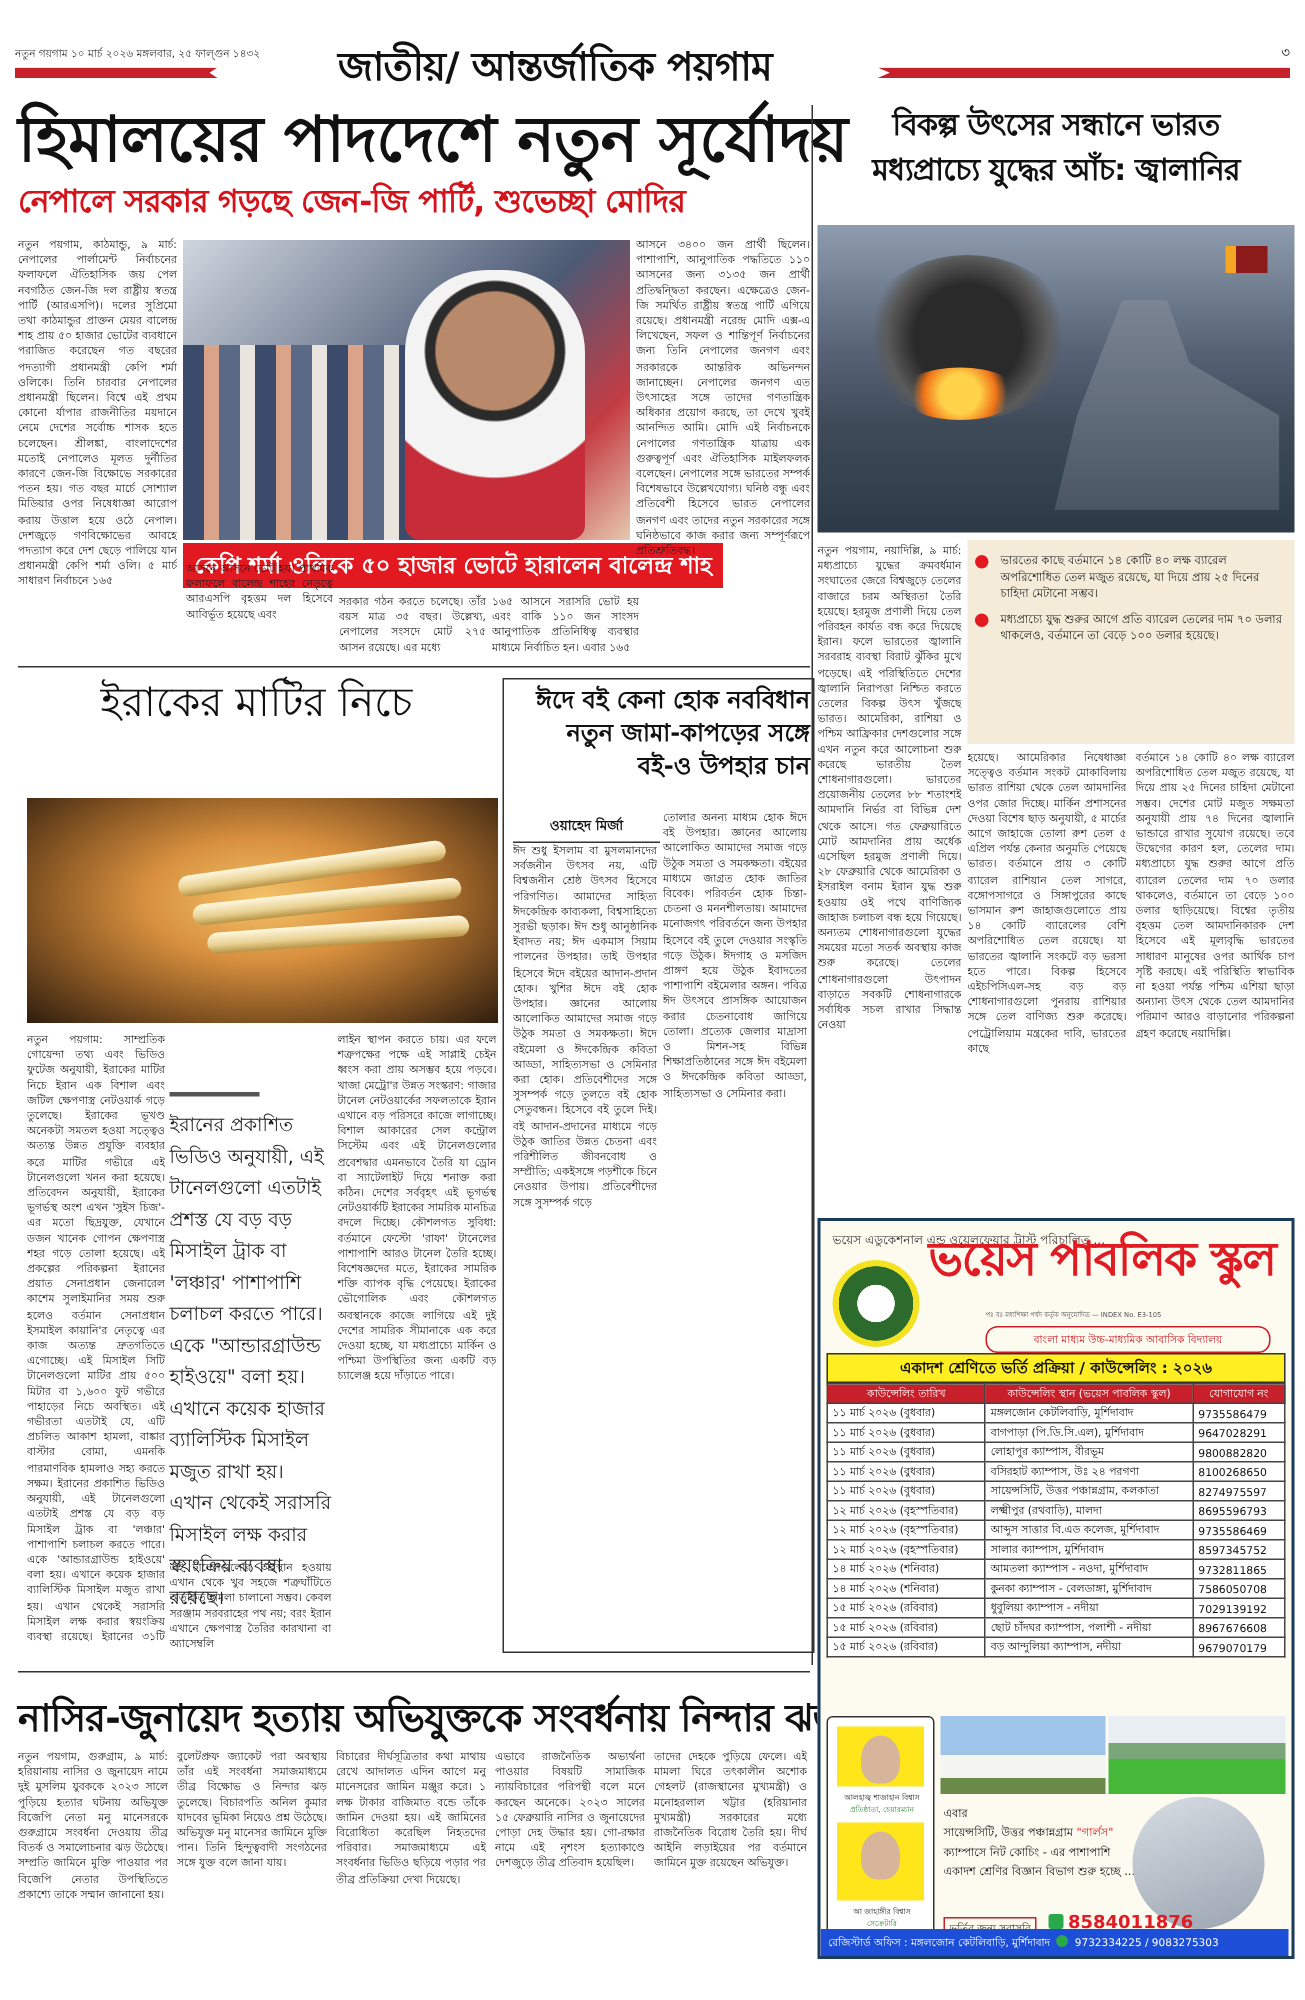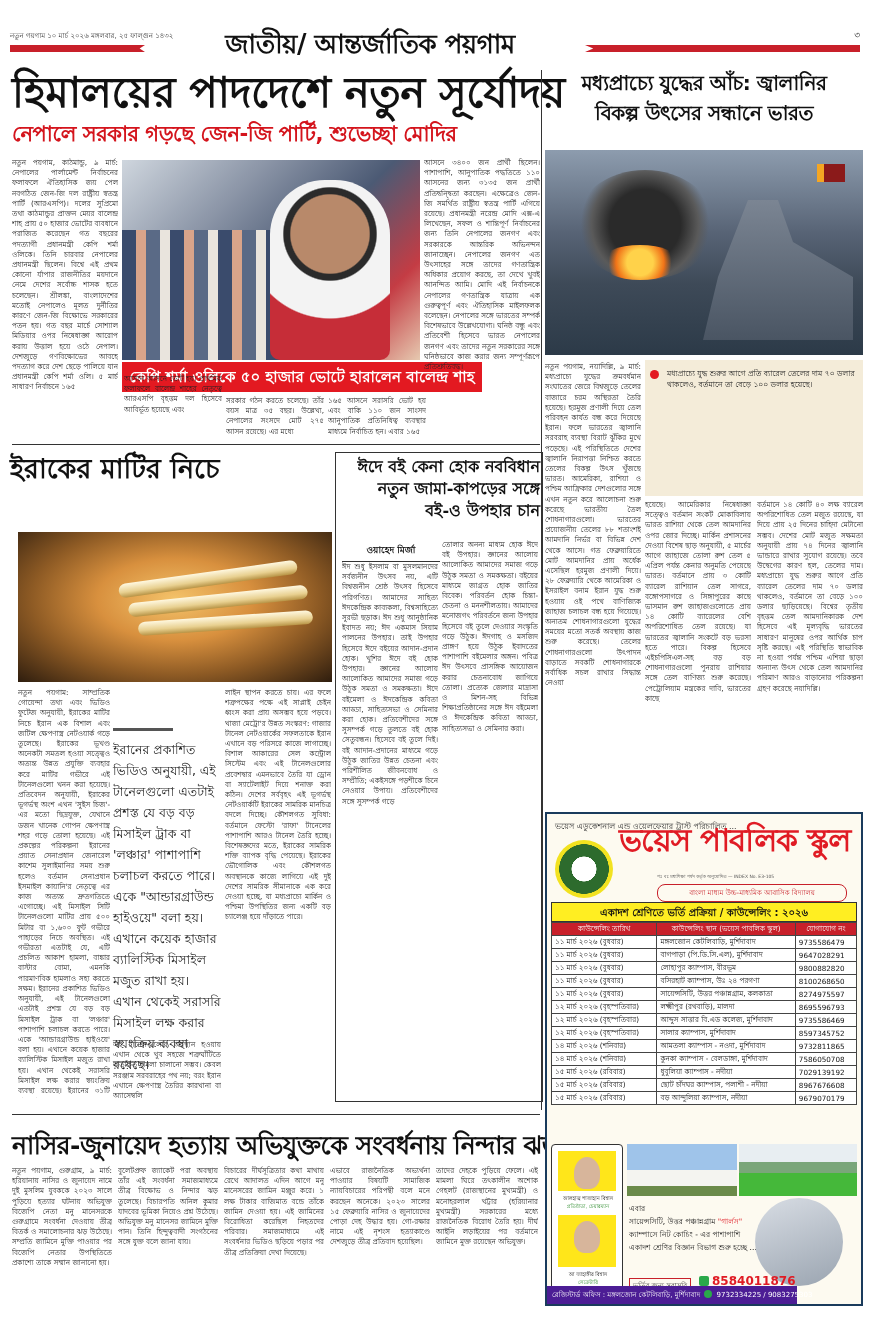--- a/index.html
+++ b/index.html
@@ -23,21 +23,21 @@
 .nepal-photo .crowd{position:absolute;left:0;bottom:0;width:180px;height:130px;background:repeating-linear-gradient(90deg,#3a4b6c 0 14px,#d9a48a 14px 24px,#5a6a86 24px 38px,#e9e4dd 38px 48px)}
 .caption-red{left:122px;top:362px;width:360px;height:30px;background:#e31921;color:#fff;font-size:15px;line-height:30px;text-align:center;font-weight:bold;white-space:nowrap}
 .war-photo{left:545px;top:150px;width:318px;height:205px;background:linear-gradient(180deg,#8d9cae 0%,#586476 40%,#3e4a58 65%,#2c3a48 100%)}
 .war-photo .smoke{position:absolute;left:30px;top:20px;width:140px;height:110px;border-radius:50%;background:radial-gradient(circle,#2a2a2a 0 40%,#5a5a5a 60%,transparent 72%)}
 .war-photo .fire{position:absolute;left:55px;top:95px;width:80px;height:35px;border-radius:50%;background:radial-gradient(circle,#ffd24a 0 30%,#f07318 55%,transparent 72%)}
 .war-photo .ship{position:absolute;right:10px;top:50px;width:150px;height:140px;background:linear-gradient(180deg,#7b8593,#4a5563);clip-path:polygon(30% 0,50% 0,60% 30%,100% 55%,100% 100%,0 100%,10% 55%)}
 .war-photo .flag{position:absolute;right:18px;top:14px;width:28px;height:18px;background:linear-gradient(90deg,#f5a623 0 25%,#8b1a1a 25%)}
 .bullets-box{left:645px;top:360px;width:218px;height:136px;background:#f4ecd9;padding:8px 8px 0 22px}
 .bullet{position:relative;font-size:7.6px;line-height:11px;margin-bottom:6px;color:#222}
 .bullet:before{content:"";position:absolute;left:-17px;top:2px;width:9px;height:9px;border-radius:50%;background:#e31921}
-.iraq-head{left:10px;top:452px;width:322px;font-size:27px;line-height:34px;font-weight:bold}
+.iraq-head{left:10px;top:452px;width:322px;text-align:center;font-size:27px;line-height:34px;font-weight:normal}
 .missile-photo{left:18px;top:532px;width:314px;height:150px;background:radial-gradient(ellipse at 50% 45%,#f4c36a 0%,#d8903e 35%,#8d5a24 65%,#2e1d0e 100%)}
 .missile-photo .m{position:absolute;height:14px;border-radius:7px;background:linear-gradient(180deg,#fff8e0,#e8d090 60%,#b79345)}
 .pull-quote{left:113px;top:728px;width:108px;font-size:12.5px;line-height:21px;color:#222}
 .pull-quote .bar{width:60px;height:3px;background:#555;margin-bottom:8px}
 .eid-box{left:335px;top:452px;width:208px;height:650px;border:1px solid #333}
 .eid-head{left:338px;top:456px;width:202px;text-align:right;font-size:16px;line-height:22px;font-weight:bold}
 .byline{left:342px;top:543px;width:98px;font-size:9px;font-weight:bold;text-align:center;border-bottom:1px solid #333;padding-bottom:3px}
 .nasir-head{left:12px;top:1130px;width:525px;font-size:25px;font-weight:bold;line-height:32px;white-space:nowrap;letter-spacing:-0.5px}
 .ad{left:545px;top:812px;width:318px;height:494px;border:2px solid #1a3b5c;background:#fdfaf0;overflow:hidden}
 .ad .intro{position:absolute;left:8px;top:6px;font-size:8px;color:#333}
@@ -55,21 +55,21 @@
 .ad .pname{position:absolute;left:2px;width:68px;font-size:5px;text-align:center}
 .ad .prole{position:absolute;left:2px;width:68px;font-size:5px;text-align:center;color:#2a8a2a}
 .ad .bimg1{position:absolute;left:80px;top:330px;width:110px;height:52px;background:linear-gradient(180deg,#9fc4ea 0 50%,#f4f4f0 50% 80%,#6a8a4a 80%)}
 .ad .bimg2{position:absolute;left:192px;top:330px;width:118px;height:52px;background:linear-gradient(180deg,#e8eef2 0 35%,#7aa67a 35% 55%,#45b83a 55%)}
 .ad .ebar{position:absolute;left:82px;top:388px;width:130px;font-size:7.5px;line-height:13px}
 .ad .ebar .girls{color:#e01b24}
 .ad .circle{position:absolute;left:208px;top:384px;width:88px;height:88px;border-radius:50%;background:linear-gradient(160deg,#d8dde4,#9aa4b0)}
 .ad .contact{position:absolute;left:82px;top:464px;font-size:7px;color:#333;border:1px solid #c8202a;padding:1px 3px}
 .ad .phone{position:absolute;left:152px;top:460px;font-size:12px;font-weight:bold;color:#e01b24}
 .ad .phone-icon{display:inline-block;width:10px;height:10px;background:#2aa94a;border-radius:2px;margin-right:3px;vertical-align:-1px}
-.ad .footer{position:absolute;left:0;bottom:0;width:250px;height:18px;background:#4c1d95;color:#fff;font-size:7px;line-height:18px;padding-left:5px;white-space:nowrap}
+.ad .footer{position:absolute;left:0;bottom:0;width:312px;height:18px;background:#1d4ed8;color:#fff;font-size:7px;line-height:18px;padding-left:5px;white-space:nowrap}
 .wa-icon{display:inline-block;width:8px;height:8px;border-radius:50%;background:#2aa94a;vertical-align:-1px;margin:0 2px}
 </style>
 </head>
 <body>
 
 <div class="abs topmeta">নতুন গয়গাম ১০ মার্চ ২০২৬ মঙ্গলবার, ২৫ ফাল্গুন ১৪৩২</div>
 <div class="abs ribbon l"></div>
 <div class="abs section-title">জাতীয়/ আন্তর্জাতিক পয়গাম</div>
 <div class="abs ribbon r"></div>
 <div class="abs pagenum">৩</div>
@@ -83,31 +83,32 @@
 </div>
 <div class="abs caption-red">কেপি শর্মা ওলিকে ৫০ হাজার ভোটে হারালেন বালেন্দ্র শাহ</div>
 <div class="abs col" style="left:124px;top:374px;width:98px;height:40px">আসনে আসনে ভোট হয়। প্রাথমিক ফলাফলে বালেন্দ্র শাহের নেতৃত্বে আরএসপি বৃহত্তম দল হিসেবে আবির্ভূত হয়েছে এবং</div>
 <div class="abs col" style="left:226px;top:396px;width:98px;height:40px">সরকার গঠন করতে চলেছে। তাঁর বয়স মাত্র ৩৫ বছর। উল্লেখ্য, নেপালের সংসদে মোট ২৭৫ আসন রয়েছে। এর মধ্যে</div>
 <div class="abs col" style="left:328px;top:396px;width:98px;height:40px">১৬৫ আসনে সরাসরি ভোট হয় এবং বাকি ১১০ জন সাংসদ আনুপাতিক প্রতিনিধিত্ব ব্যবস্থার মাধ্যমে নির্বাচিত হন। এবার ১৬৫</div>
 <div class="abs col" style="left:424px;top:158px;width:116px;height:282px">আসনে ৩৪০০ জন প্রার্থী ছিলেন। পাশাপাশি, আনুপাতিক পদ্ধতিতে ১১০ আসনের জন্য ৩১৩৫ জন প্রার্থী প্রতিদ্বন্দ্বিতা করছেন। এক্ষেত্রেও জেন-জি সমর্থিত রাষ্ট্রীয় স্বতন্ত্র পার্টি এগিয়ে রয়েছে। প্রধানমন্ত্রী নরেন্দ্র মোদি এক্স-এ লিখেছেন, সফল ও শান্তিপূর্ণ নির্বাচনের জন্য তিনি নেপালের জনগণ এবং সরকারকে আন্তরিক অভিনন্দন জানাচ্ছেন। নেপালের জনগণ এত উৎসাহের সঙ্গে তাদের গণতান্ত্রিক অধিকার প্রয়োগ করছে, তা দেখে খুবই আনন্দিত আমি। মোদি এই নির্বাচনকে নেপালের গণতান্ত্রিক যাত্রায় এক গুরুত্বপূর্ণ এবং ঐতিহাসিক মাইলফলক বলেছেন। নেপালের সঙ্গে ভারতের সম্পর্ক বিশেষভাবে উল্লেখযোগ্য। ঘনিষ্ঠ বন্ধু এবং প্রতিবেশী হিসেবে ভারত নেপালের জনগণ এবং তাদের নতুন সরকারের সঙ্গে ঘনিষ্ঠভাবে কাজ করার জন্য সম্পূর্ণরূপে প্রতিশ্রুতিবদ্ধ।</div>
 <div class="abs hline" style="left:12px;top:444px;width:528px"></div>
 
 <div class="abs vline" style="left:541px;top:70px;height:1040px"></div>
 <div class="abs headline2">
+  <div>বিকল্প উৎসের সন্ধানে ভারত</div>
   <div>মধ্যপ্রাচ্যে যুদ্ধের আঁচ: জ্বালানির</div>
-  <div>বিকল্প উৎসের সন্ধানে ভারত</div>
 </div>
 <div class="abs photo war-photo">
   <div class="smoke"></div>
   <div class="fire"></div>
   <div class="ship"></div>
   <div class="flag"></div>
 </div>
 <div class="abs col" style="left:545px;top:362px;width:96px;height:440px">নতুন পয়গাম, নয়াদিল্লি, ৯ মার্চ: মধ্যপ্রাচ্যে যুদ্ধের ক্রমবর্ধমান সংঘাতের জেরে বিশ্বজুড়ে তেলের বাজারে চরম অস্থিরতা তৈরি হয়েছে। হরমুজ প্রণালী দিয়ে তেল পরিবহন কার্যত বন্ধ করে দিয়েছে ইরান। ফলে ভারতের জ্বালানি সরবরাহ ব্যবস্থা বিরাট ঝুঁকির মুখে পড়েছে। এই পরিস্থিতিতে দেশের জ্বালানি নিরাপত্তা নিশ্চিত করতে তেলের বিকল্প উৎস খুঁজছে ভারত। আমেরিকা, রাশিয়া ও পশ্চিম আফ্রিকার দেশগুলোর সঙ্গে এখন নতুন করে আলোচনা শুরু করেছে ভারতীয় তৈল শোধনাগারগুলো। ভারতের প্রয়োজনীয় তেলের ৮৮ শতাংশই আমদানি নির্ভর বা বিভিন্ন দেশ থেকে আসে। গত ফেব্রুয়ারিতে মোট আমদানির প্রায় অর্ধেক এসেছিল হরমুজ প্রণালী দিয়ে। ২৮ ফেব্রুয়ারি থেকে আমেরিকা ও ইসরাইল বনাম ইরান যুদ্ধ শুরু হওয়ায় ওই পথে বাণিজ্যিক জাহাজ চলাচল বন্ধ হয়ে গিয়েছে। অন্যতম শোধনাগারগুলো যুদ্ধের সময়ের মতো সতর্ক অবস্থায় কাজ শুরু করেছে। তেলের শোধনাগারগুলো উৎপাদন বাড়াতে সবকটি শোধনাগারকে সর্বাধিক সচল রাখার সিদ্ধান্ত নেওয়া</div>
 <div class="abs bullets-box">
+  <div class="bullet">ভারতের কাছে বর্তমানে ১৪ কোটি ৪০ লক্ষ ব্যারেল অপরিশোধিত তেল মজুত রয়েছে, যা দিয়ে প্রায় ২৫ দিনের চাহিদা মেটানো সম্ভব।</div>
   <div class="bullet">মধ্যপ্রাচ্যে যুদ্ধ শুরুর আগে প্রতি ব্যারেল তেলের দাম ৭০ ডলার থাকলেও, বর্তমানে তা বেড়ে ১০০ ডলার হয়েছে।</div>
 </div>
 <div class="abs col" style="left:645px;top:500px;width:106px;height:302px">হয়েছে। আমেরিকার নিষেধাজ্ঞা সত্ত্বেও বর্তমান সংকট মোকাবিলায় ভারত রাশিয়া থেকে তেল আমদানির ওপর জোর দিচ্ছে। মার্কিন প্রশাসনের দেওয়া বিশেষ ছাড় অনুযায়ী, ৫ মার্চের আগে জাহাজে তোলা রুশ তেল ৫ এপ্রিল পর্যন্ত কেনার অনুমতি পেয়েছে ভারত। বর্তমানে প্রায় ৩ কোটি ব্যারেল রাশিয়ান তেল সাগরে, বঙ্গোপসাগরে ও সিঙ্গাপুরের কাছে ভাসমান রুশ জাহাজগুলোতে প্রায় ১৪ কোটি ব্যারেলের বেশি অপরিশোধিত তেল রয়েছে। যা ভারতের জ্বালানি সংকটে বড় ভরসা হতে পারে। বিকল্প হিসেবে এইচপিসিএল-সহ বড় বড় শোধনাগারগুলো পুনরায় রাশিয়ার সঙ্গে তেল বাণিজ্য শুরু করেছে। পেট্রোলিয়াম মন্ত্রকের দাবি, ভারতের কাছে</div>
 <div class="abs col" style="left:757px;top:500px;width:106px;height:302px">বর্তমানে ১৪ কোটি ৪০ লক্ষ ব্যারেল অপরিশোধিত তেল মজুত রয়েছে, যা দিয়ে প্রায় ২৫ দিনের চাহিদা মেটানো সম্ভব। দেশের মোট মজুত সক্ষমতা অনুযায়ী প্রায় ৭৪ দিনের জ্বালানি ভান্ডারে রাখার সুযোগ রয়েছে। তবে উদ্বেগের কারণ হল, তেলের দাম। মধ্যপ্রাচ্যে যুদ্ধ শুরুর আগে প্রতি ব্যারেল তেলের দাম ৭০ ডলার থাকলেও, বর্তমানে তা বেড়ে ১০০ ডলার ছাড়িয়েছে। বিশ্বের তৃতীয় বৃহত্তম তেল আমদানিকারক দেশ হিসেবে এই মূল্যবৃদ্ধি ভারতের সাধারণ মানুষের ওপর আর্থিক চাপ সৃষ্টি করছে। এই পরিস্থিতি স্বাভাবিক না হওয়া পর্যন্ত পশ্চিম এশিয়া ছাড়া অন্যান্য উৎস থেকে তেল আমদানির পরিমাণ আরও বাড়ানোর পরিকল্পনা গ্রহণ করেছে নয়াদিল্লি।</div>
 
 <div class="abs iraq-head">
   <div>ইরাকের মাটির নিচে</div>
 </div>
 <div class="abs photo missile-photo">
   <div class="m" style="left:100px;top:40px;width:180px;transform:rotate(-8deg)"></div>

